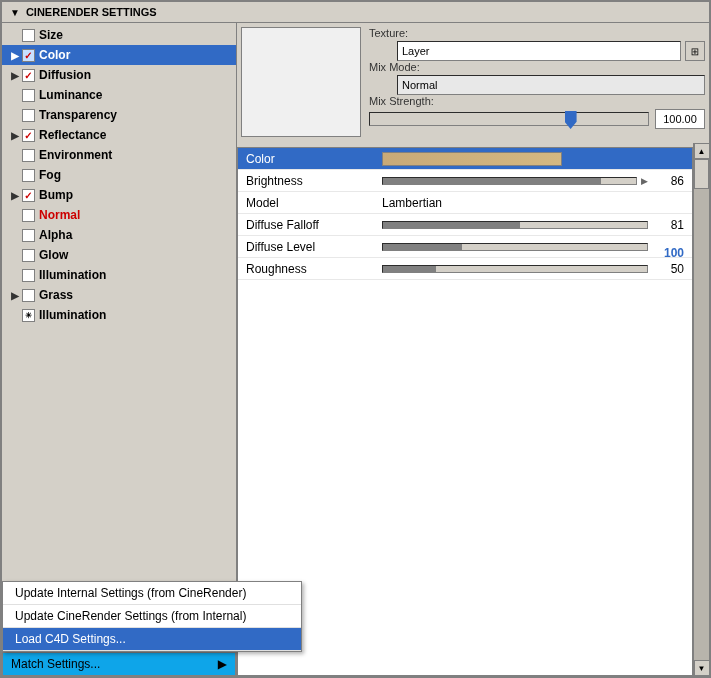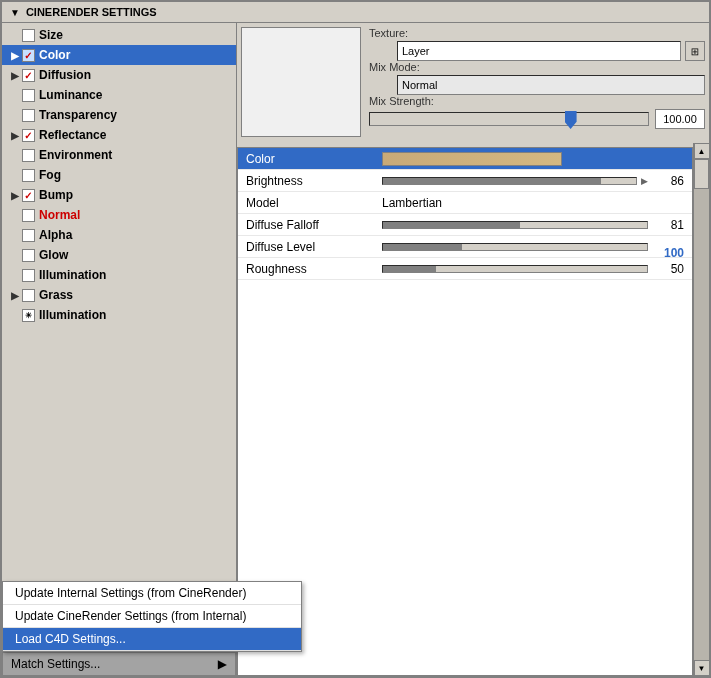--- a/index.html
+++ b/index.html
@@ -139,21 +139,21 @@
     .sidebar-bottom {
       border-top: 1px solid #808080;
       position: relative;
     }
 
     .match-settings-btn {
       display: flex;
       align-items: center;
       justify-content: space-between;
       padding: 4px 8px;
-      background: #a3a3a3;
+      background: #0ea5e9;
       border: 1px solid #808080;
       cursor: pointer;
       font-size: 12px;
       height: 24px;
     }
 
     
     .dropdown-menu {
       position: absolute;
       left: 0;

